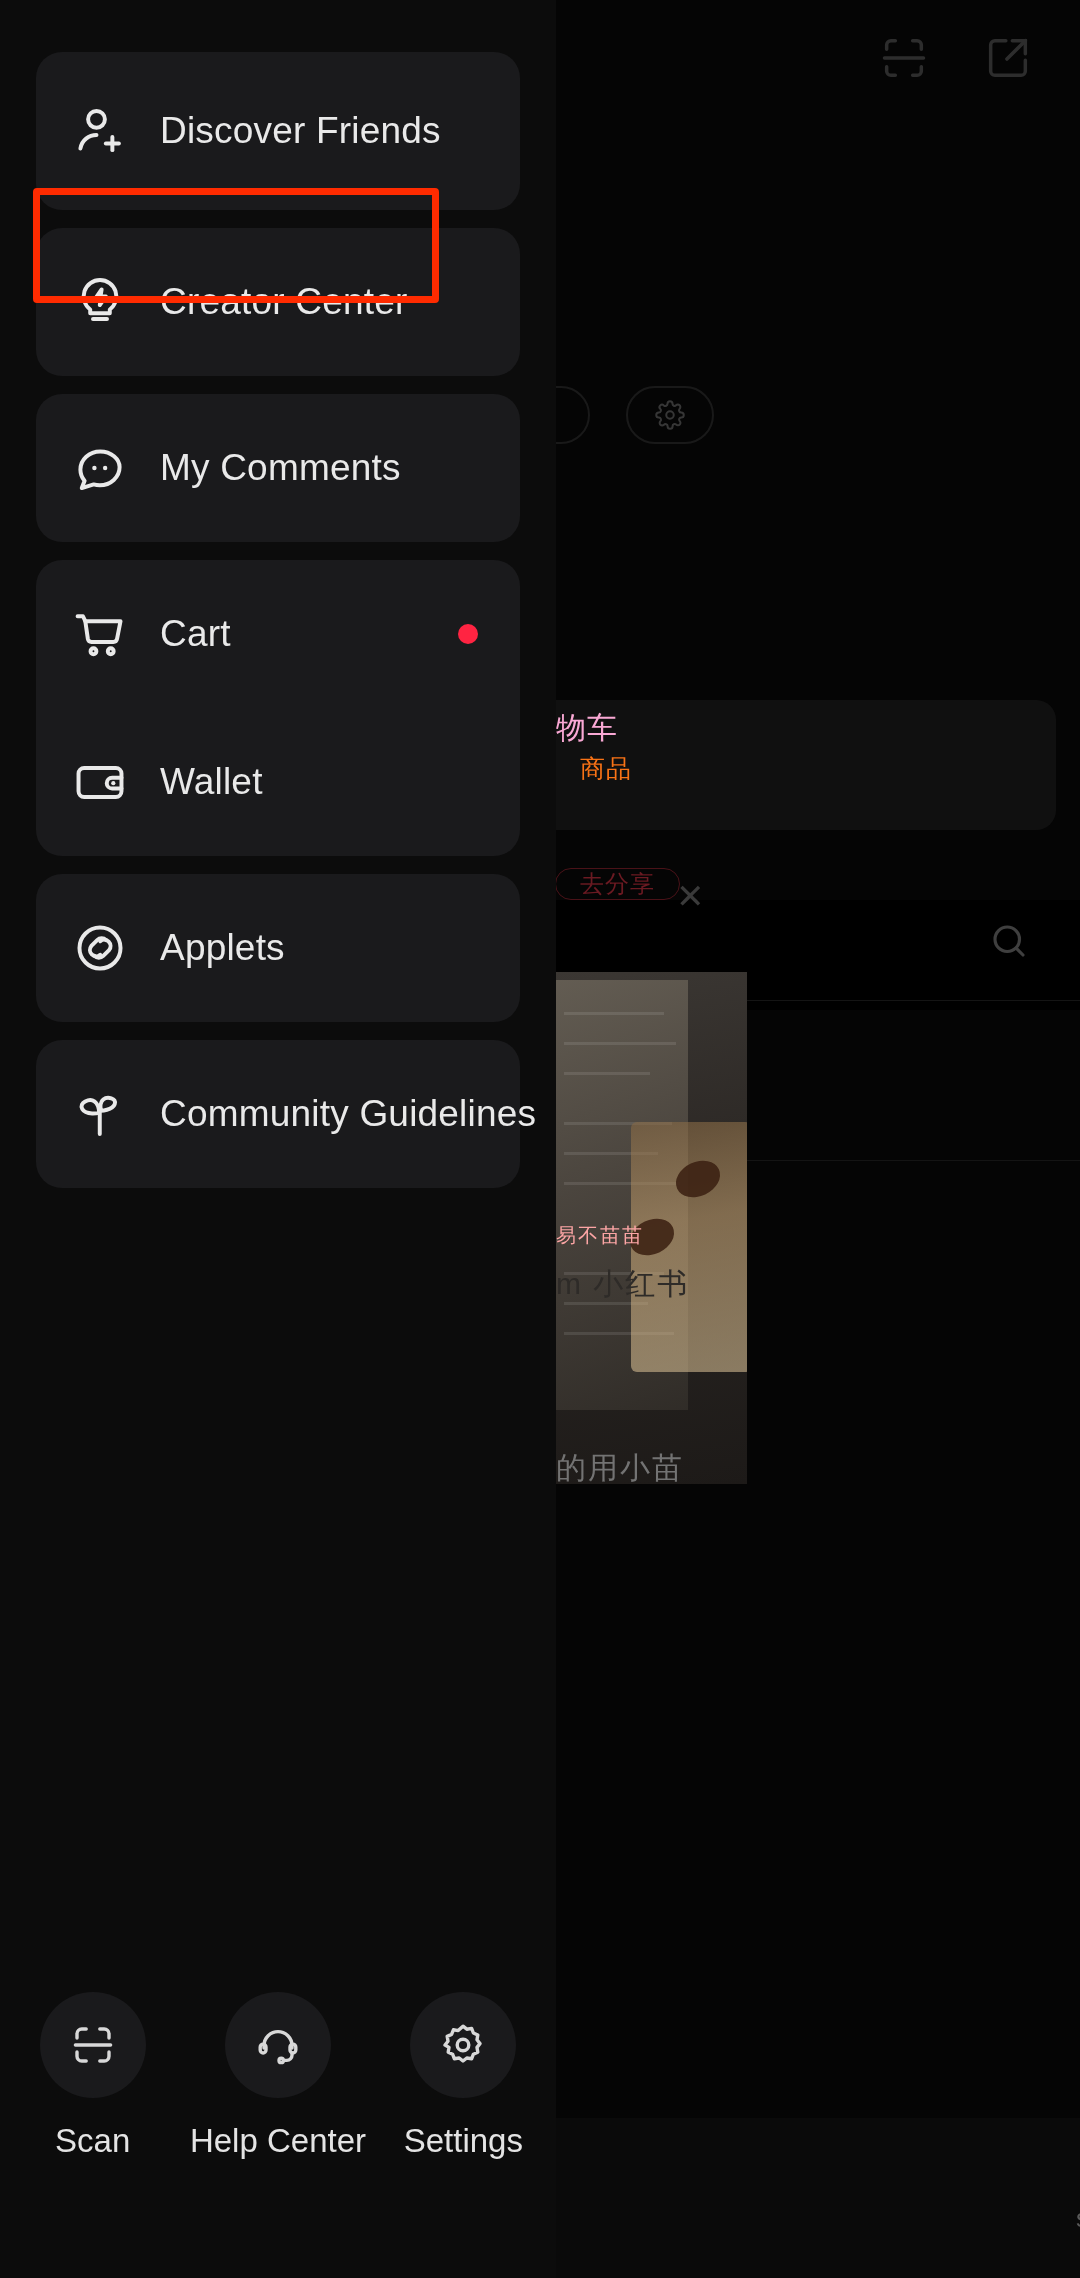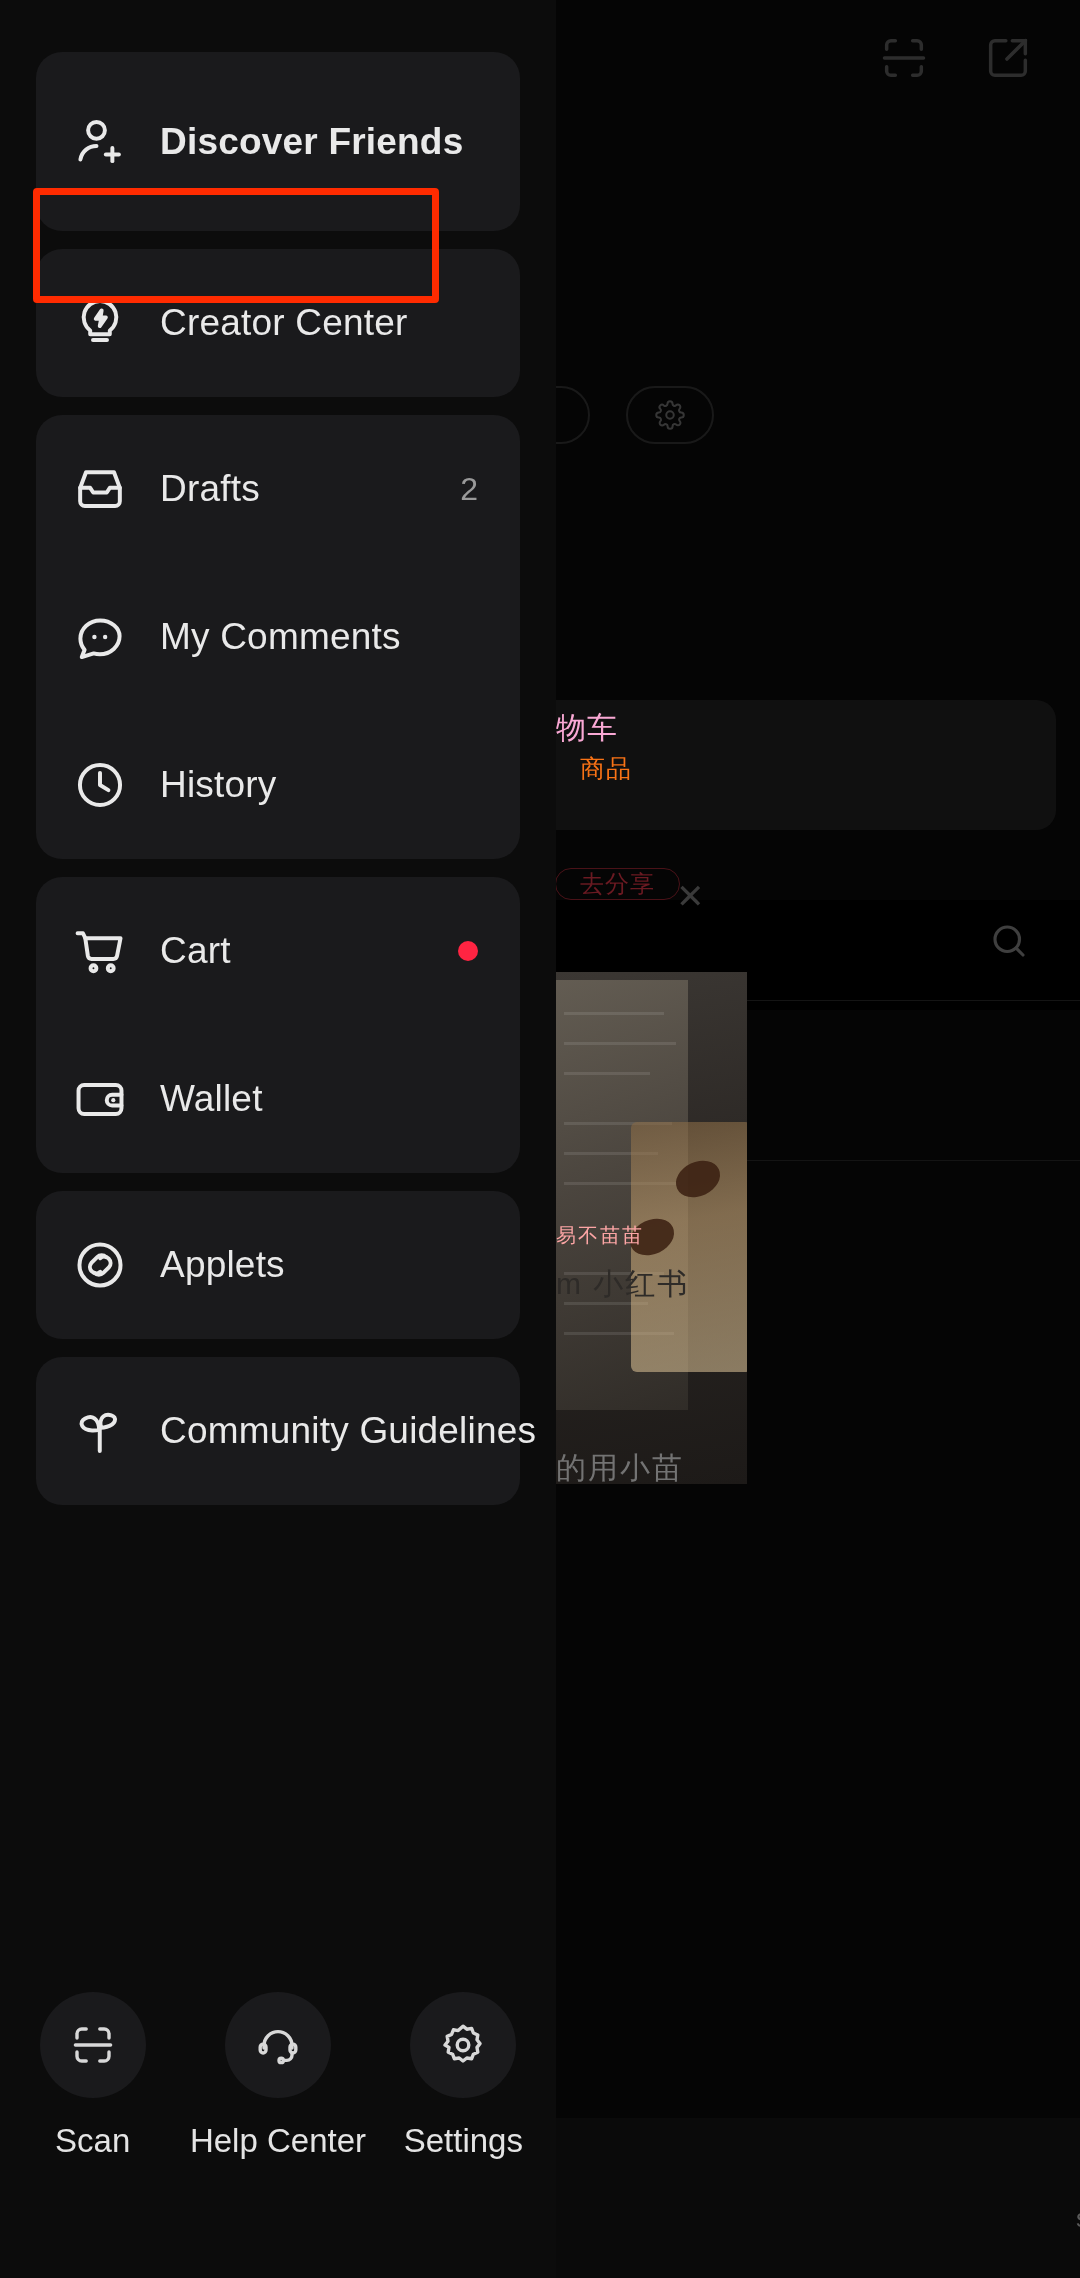--- a/index.html
+++ b/index.html
@@ -99,21 +99,21 @@
     position:relative; display:flex; align-items:center;
     height:148px; padding:0 36px;
   }
   .row .ic { width:56px; height:56px; flex:0 0 56px; margin-right:32px; }
   .row .ic svg { width:100%; height:100%; display:block; }
   .row .lbl { font-size:37px; color:#e9e9e9; letter-spacing:.2px; white-space:nowrap; }
   .row .count { position:absolute; right:42px; font-size:32px; color:#9a9a9a; }
   .row .dot { position:absolute; right:42px; width:20px; height:20px; border-radius:50%; }
 
   #group-discover { margin-top:52px; }
-  #group-discover .row { height:179px;font-weight:bold; }
+  #group-discover .row { height:158px; }
 
   
   #highlight-box {
     position:absolute; left:33px; top:188px; width:406px; height:115px;
     border:7px solid #ff2b00; border-radius:4px; pointer-events:none;
     z-index:5;
   }
 
   
   #drawer-bottom {
@@ -228,45 +228,26 @@
         </svg>
       </span>
       <span class="lbl">Creator Center</span>
     </div>
   </div>
 
   <div class="group" id="group-content">
     <div class="row">
       <span class="ic">
         <svg viewBox="0 0 24 24" fill="none" stroke="#e9e9e9" stroke-width="1.7" stroke-linecap="round" stroke-linejoin="round">
-          <path d="M3.5 11.5 6 4.8h12l2.5 6.7v5.8a2 2 0 0 1-2 2H5.5a2 2 0 0 1-2-2z"></path>
-          <path d="M3.5 11.5h4.3l1.3 2h5.8l1.3-2h4.3"></path>
-        </svg>
-      </span>
-      <span class="lbl">Drafts</span>
-      <span class="count">2</span>
-    </div>
-    <div class="row">
-      <span class="ic">
-        <svg viewBox="0 0 24 24" fill="none" stroke="#e9e9e9" stroke-width="1.7" stroke-linecap="round" stroke-linejoin="round">
           <path d="M20.4 11.6c0 4.3-3.8 7.8-8.5 7.8a9.6 9.6 0 0 1-2.6-.36L4.2 20.6l1.2-3.1a7.4 7.4 0 0 1-1.8-4.8c0-4.3 3.8-7.8 8.5-7.8s8.3 3.4 8.3 6.7z"></path>
           <circle cx="9.6" cy="12" r=".95" fill="#e9e9e9" stroke="none"></circle>
           <circle cx="14.2" cy="12" r=".95" fill="#e9e9e9" stroke="none"></circle>
         </svg>
       </span>
       <span class="lbl">My Comments</span>
-    </div>
-    <div class="row">
-      <span class="ic">
-        <svg viewBox="0 0 24 24" fill="none" stroke="#e9e9e9" stroke-width="1.7" stroke-linecap="round" stroke-linejoin="round">
-          <circle cx="12" cy="12" r="8.6"></circle>
-          <path d="M12 6.8V12l3.6 2.2"></path>
-        </svg>
-      </span>
-      <span class="lbl">History</span>
     </div>
   </div>
 
   <div class="group" id="group-commerce">
     <div class="row">
       <span class="ic">
         <svg viewBox="0 0 24 24" fill="none" stroke="#e9e9e9" stroke-width="1.7" stroke-linecap="round" stroke-linejoin="round">
           <path d="M2.4 4.4h2.3l1 2.1"></path>
           <path d="M5.7 6.5h15.1l-1.5 7.6a1.6 1.6 0 0 1-1.6 1.3H8.4a1.6 1.6 0 0 1-1.6-1.3z"></path>
           <circle cx="9.2" cy="19.4" r="1.25"></circle>

